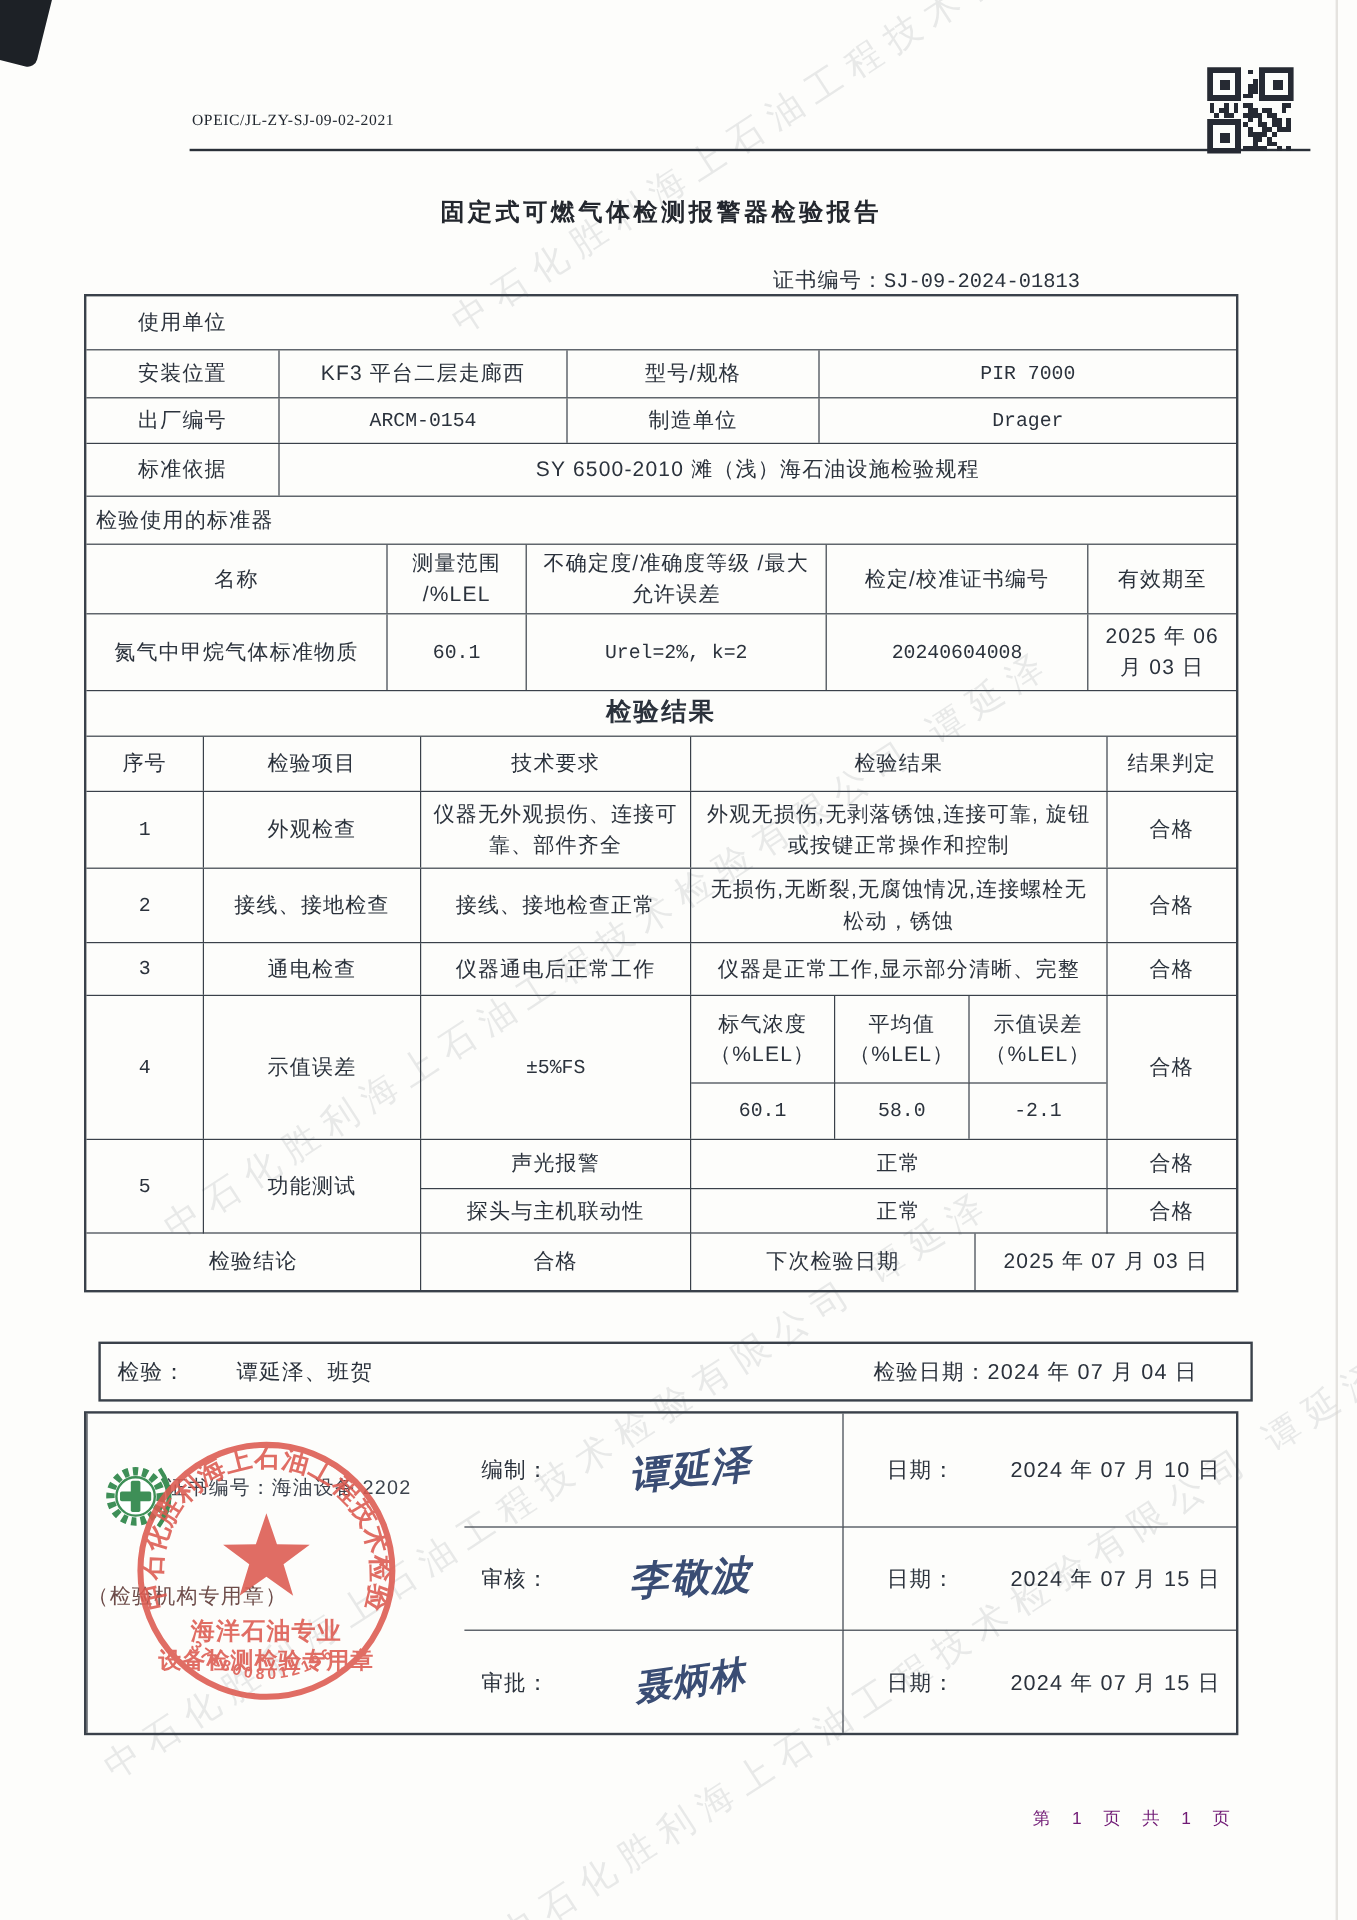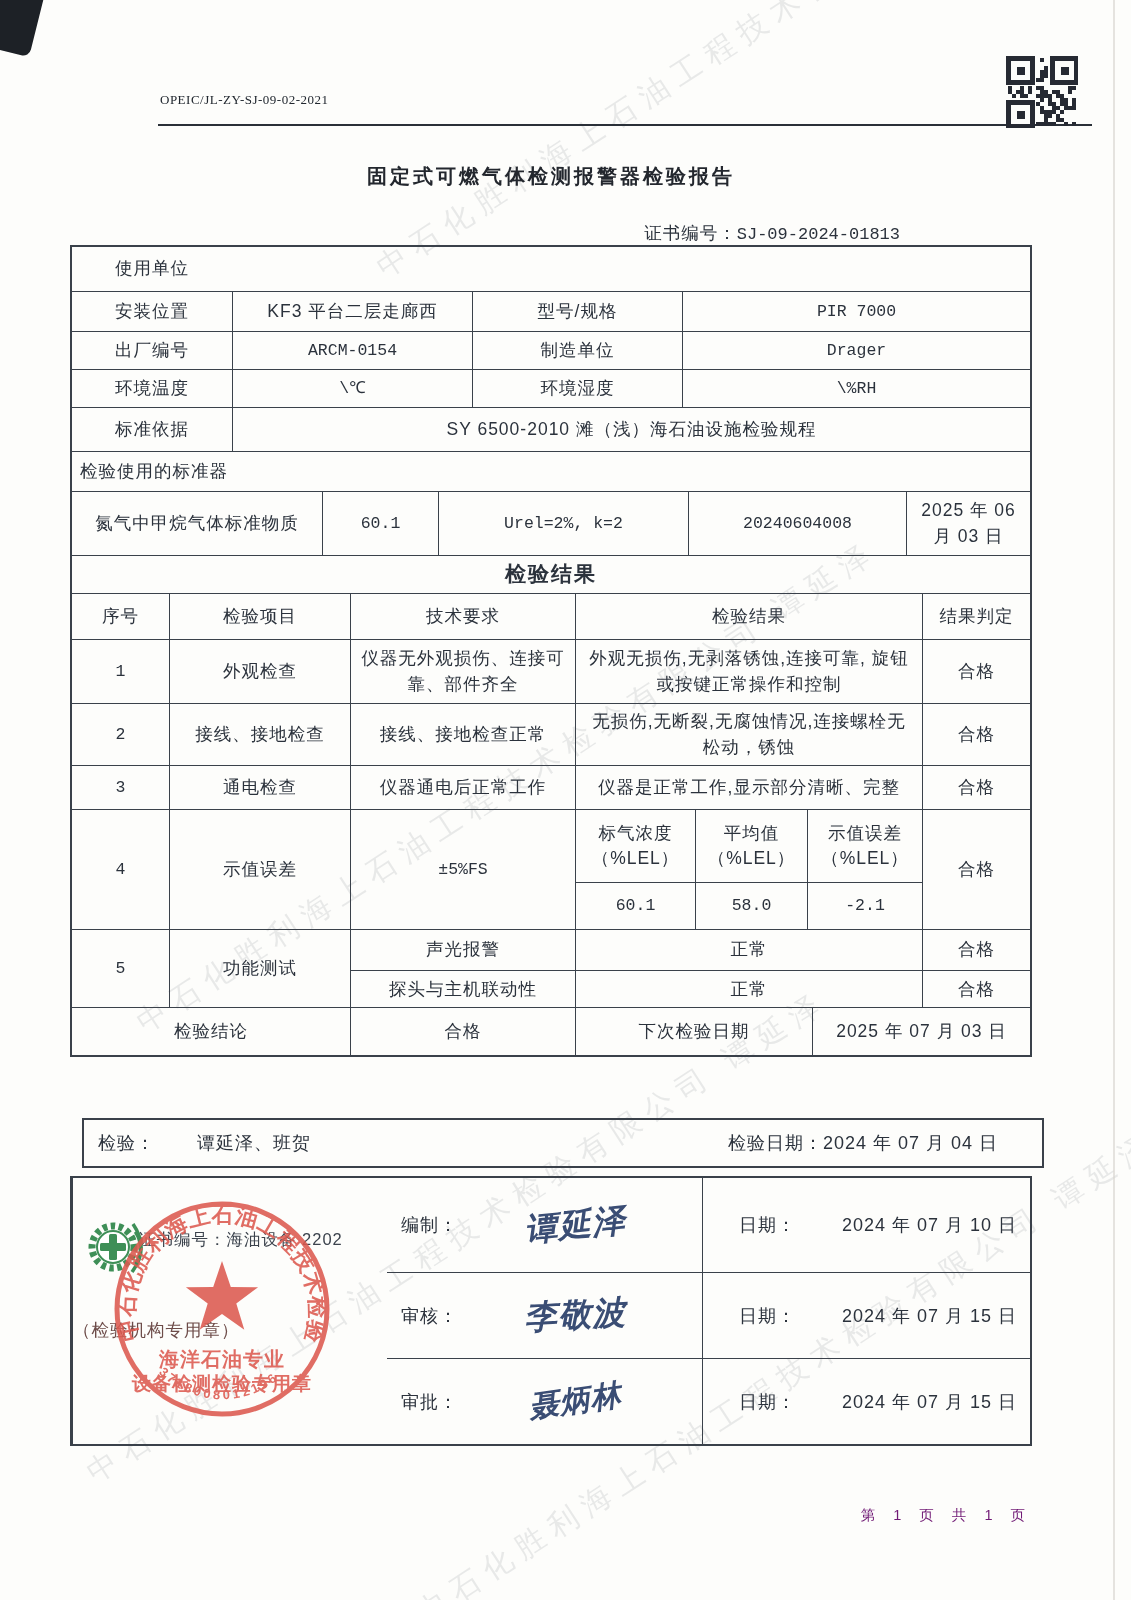--- a/index.html
+++ b/index.html
@@ -184,32 +184,33 @@
       <div class="c">KF3 平台二层走廊西</div>
       <div class="c">型号/规格</div>
       <div class="c mono">PIR 7000</div>
     </div>
     <div class="row g4 h38">
       <div class="c">出厂编号</div>
       <div class="c mono">ARCM-0154</div>
       <div class="c">制造单位</div>
       <div class="c mono">Drager</div>
     </div>
-    <div class="row g4 h38">
-      <div class="c">环境温度</div>
-      <div class="c mono">\℃</div>
-      <div class="c">环境湿度</div>
-      <div class="c mono">\%RH</div>
-    </div>
     <div class="row g1 h44">
       <div class="c">标准依据</div>
       <div class="c">SY 6500-2010 滩（浅）海石油设施检验规程</div>
     </div>
     <div class="row h40" style="grid-template-columns:1fr">
       <div class="c left" style="justify-content:center">检验使用的标准器</div>
+    </div>
+    <div class="row g5 h58">
+      <div class="c">名称</div>
+      <div class="c">测量范围 /%LEL</div>
+      <div class="c">不确定度/准确度等级 /最大允许误差</div>
+      <div class="c">检定/校准证书编号</div>
+      <div class="c">有效期至</div>
     </div>
     <div class="row g5 h64">
       <div class="c">氮气中甲烷气体标准物质</div>
       <div class="c mono">60.1</div>
       <div class="c mono">Urel=2%, k=2</div>
       <div class="c mono">20240604008</div>
       <div class="c">2025 年 06 月 03 日</div>
     </div>
     <div class="row h38" style="grid-template-columns:1fr">
       <div class="c banner">检验结果</div>

